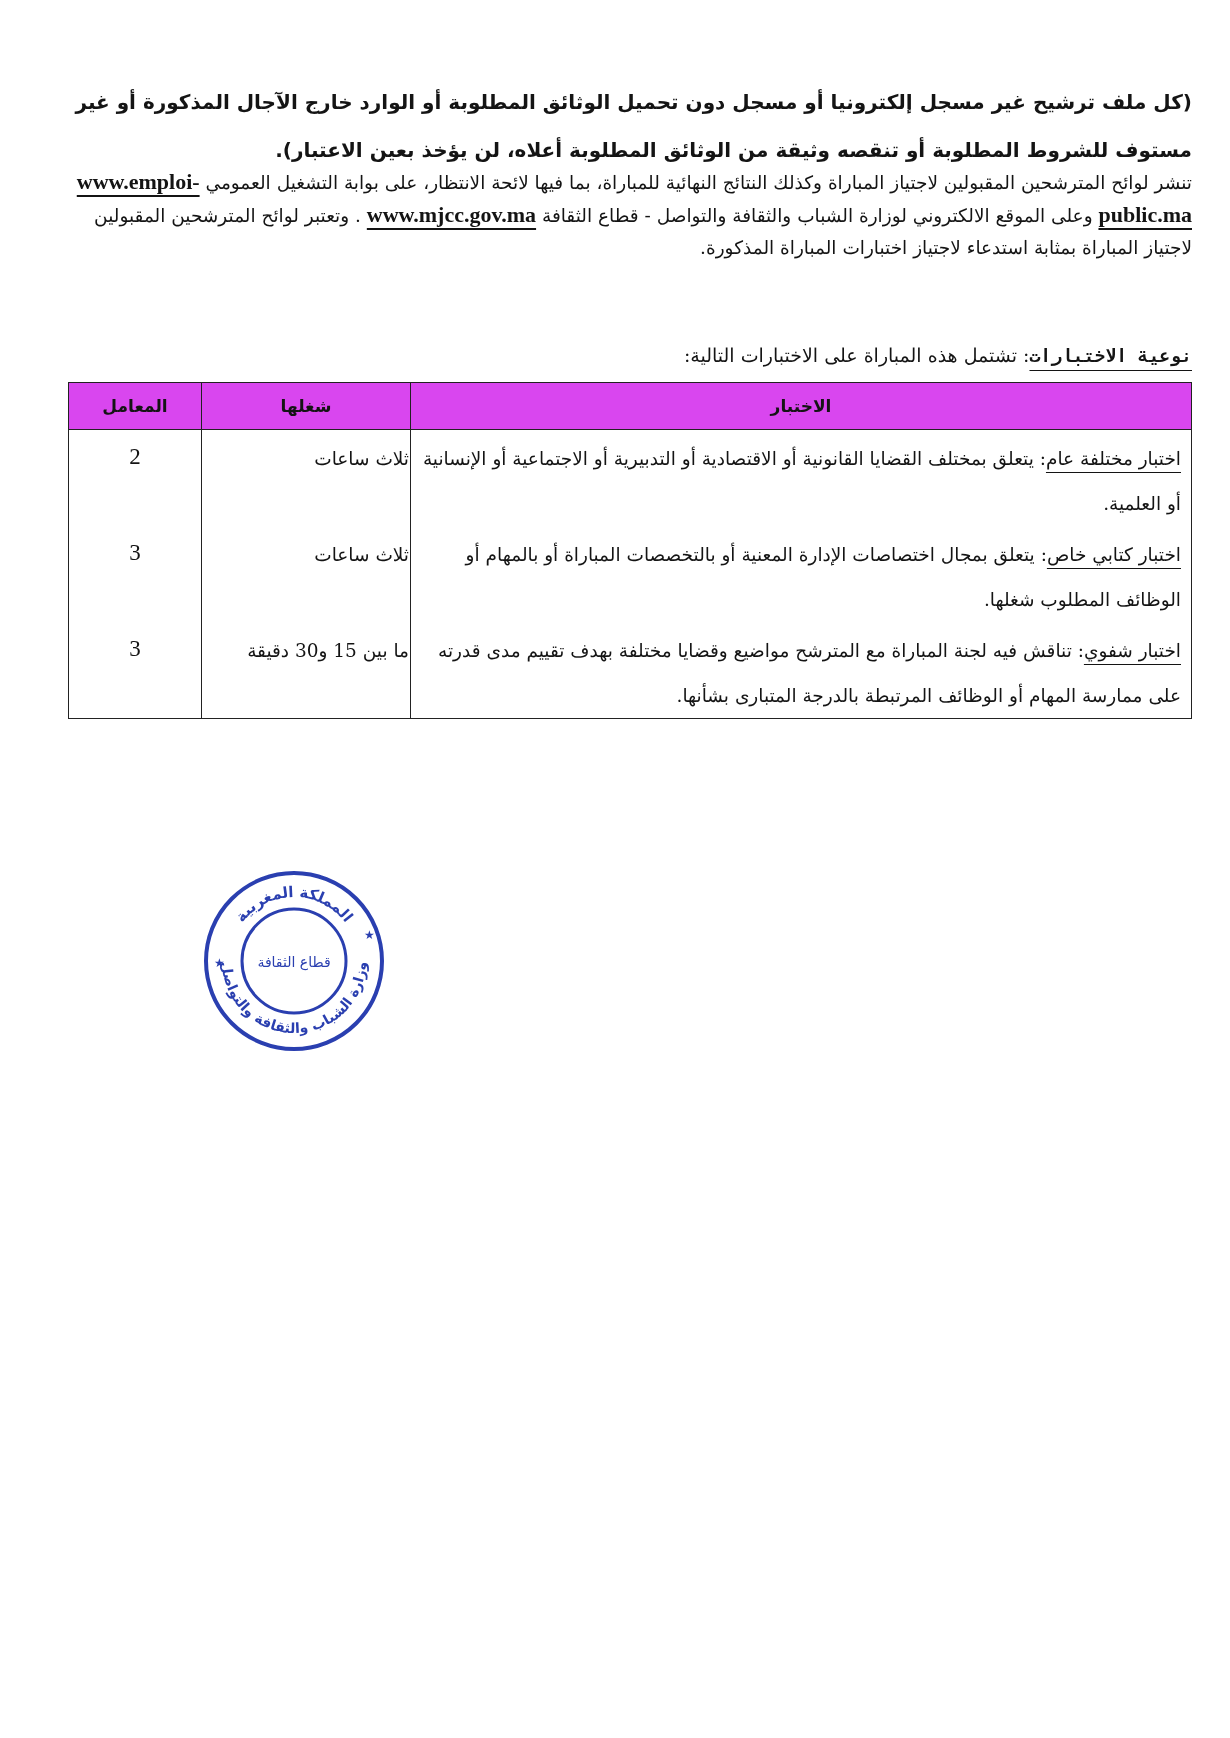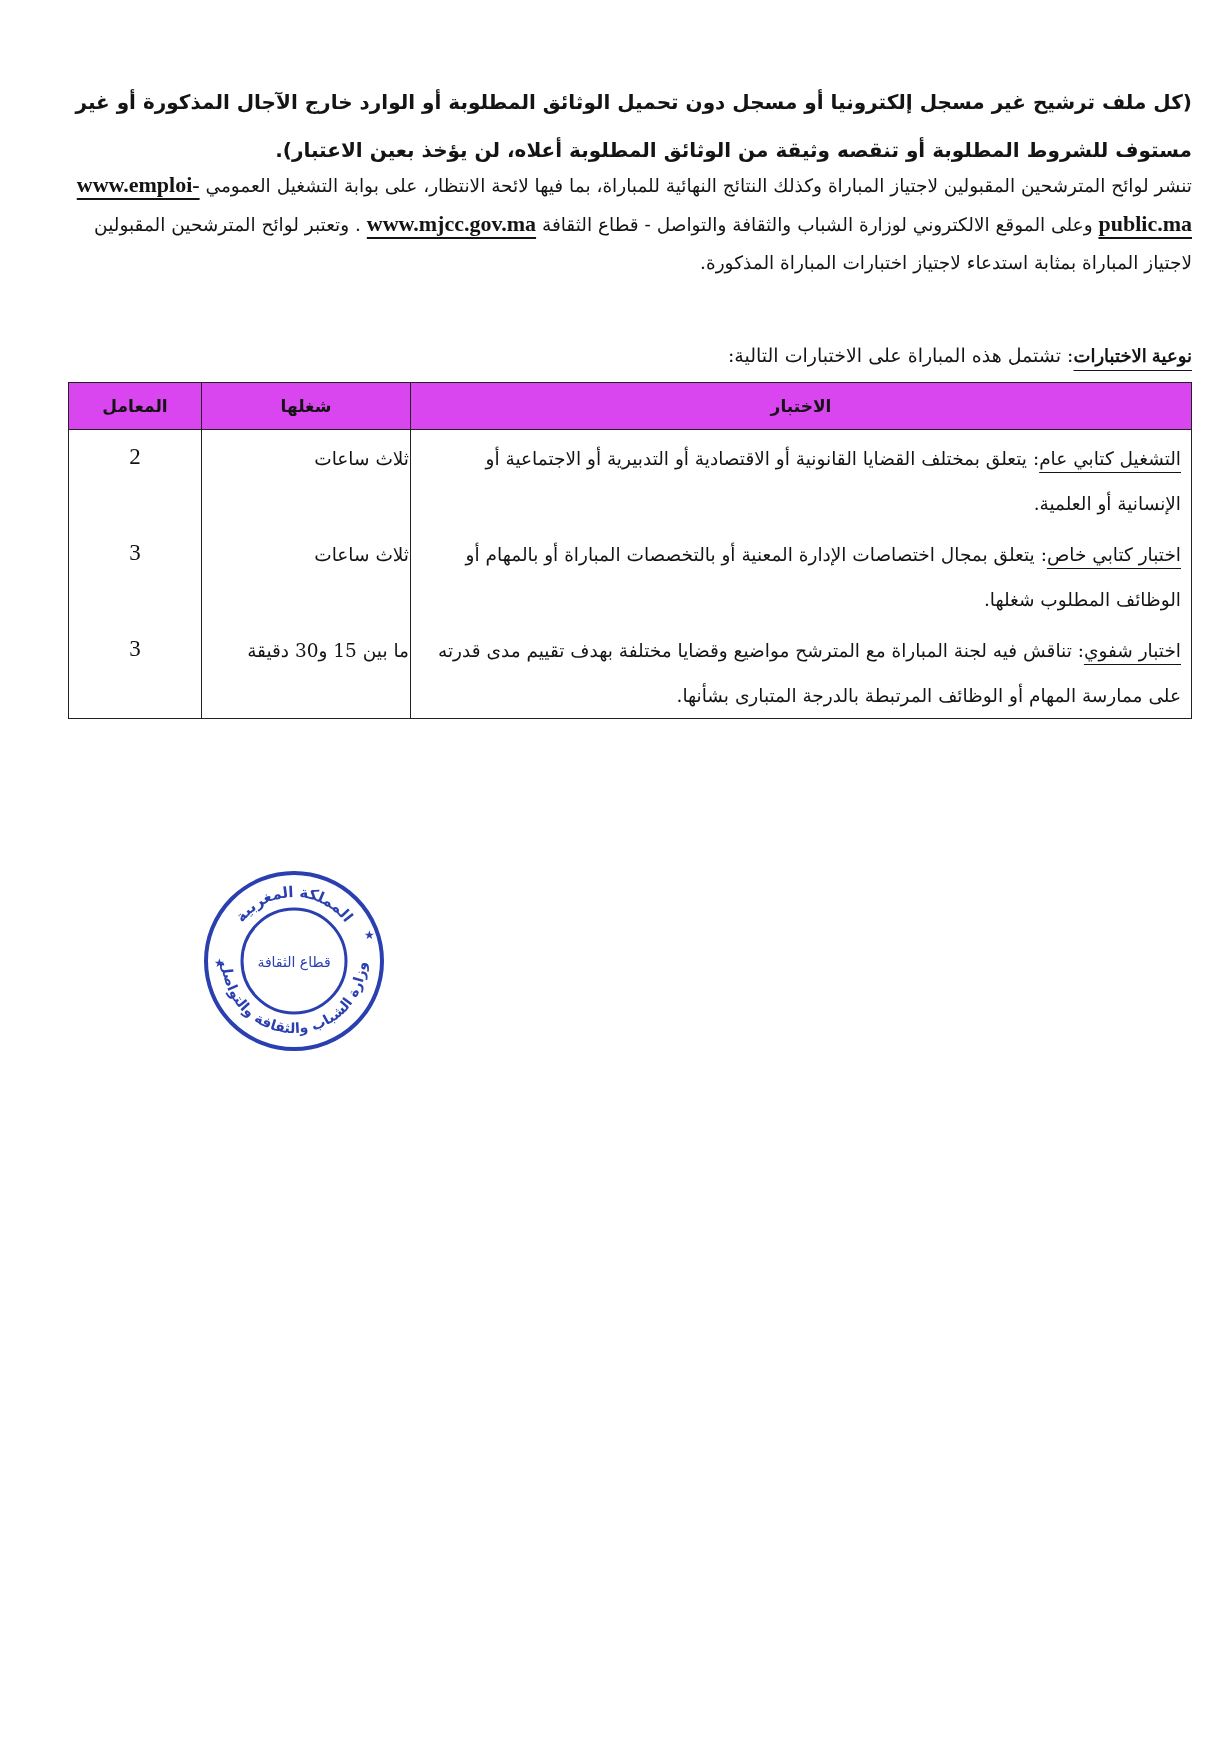--- a/index.html
+++ b/index.html
@@ -8,24 +8,24 @@
     font-family: "DejaVu Serif", "Liberation Serif", serif;
     color:#141414;
   }
   .page { position:absolute; left:0; top:0; width:1230px; height:1738px; }
   .rtl { direction:rtl; text-align:right; unicode-bidi:embed; }
   .para { position:absolute; left:68px; width:1124px; font-size:19px; }
   .bold-para {
     top:78px; line-height:48px; font-weight:bold; font-size:20px;
     font-family: "DejaVu Sans", "Liberation Sans", sans-serif;
   }
-  .publish-para { top:166px; line-height:38px; font-size:18.5px; }
+  .publish-para { top:166px; line-height:32px; font-size:18.5px; }
   .url { font-family: "Liberation Serif", "DejaVu Serif", serif; font-weight:bold; font-size:22px; text-decoration:underline; text-underline-offset:6px; direction:ltr; unicode-bidi:isolate; }
   .tests-heading { position:absolute; top:344px; left:600px; width:592px; font-size:19px; }
-  .tests-heading .hd { font-weight:bold; text-decoration:underline; text-underline-offset:8px; font-family: Liberation Sans, sans-serif; font-size:18px; }
+  .tests-heading .hd { font-weight:bold; text-decoration:underline; text-underline-offset:8px; font-family: Liberation Mono, monospace; font-size:18px; }
   table.tests {
     position:absolute; left:68px; top:382px; width:1124px;
     border-collapse:collapse; direction:rtl; font-size:18.5px;
   }
   table.tests th, table.tests td { border:1.5px solid #222; vertical-align:top; }
   table.tests th {
     background:#d946ef; height:44px; font-weight:bold; text-align:center;
     font-family: "DejaVu Sans", "Liberation Sans", sans-serif; font-size:17px;
     vertical-align:middle;
   }
@@ -56,21 +56,21 @@
   <table class="tests">
     <thead>
       <tr>
         <th class="col-test-h">الاختبار</th>
         <th style="width:206px">شغلها</th>
         <th style="width:130px">المعامل</th>
       </tr>
     </thead>
     <tbody>
       <tr style="height:84px">
-        <td class="col-test"><span class="u">التشغيل كتابي عام</span><span>: يتعلق بمختلف القضايا القانونية أو الاقتصادية أو التدبيرية أو الاجتماعية أو الإنسانية أو العلمية.</span></td>
+        <td class="col-test"><span class="u">اختبار مختلفة عام</span><span>: يتعلق بمختلف القضايا القانونية أو الاقتصادية أو التدبيرية أو الاجتماعية أو الإنسانية أو العلمية.</span></td>
         <td class="col-dur">ثلاث ساعات</td>
         <td class="col-coef">2</td>
       </tr>
       <tr style="height:86px">
         <td class="col-test"><span class="u">اختبار كتابي خاص</span><span>: يتعلق بمجال اختصاصات الإدارة المعنية أو بالتخصصات المباراة أو بالمهام أو الوظائف المطلوب شغلها.</span></td>
         <td class="col-dur">ثلاث ساعات</td>
         <td class="col-coef">3</td>
       </tr>
       <tr style="height:92px">
         <td class="col-test"><span class="u">اختبار شفوي</span><span>: تناقش فيه لجنة المباراة مع المترشح مواضيع وقضايا مختلفة بهدف تقييم مدى قدرته على ممارسة المهام أو الوظائف المرتبطة بالدرجة المتبارى بشأنها.</span></td>

